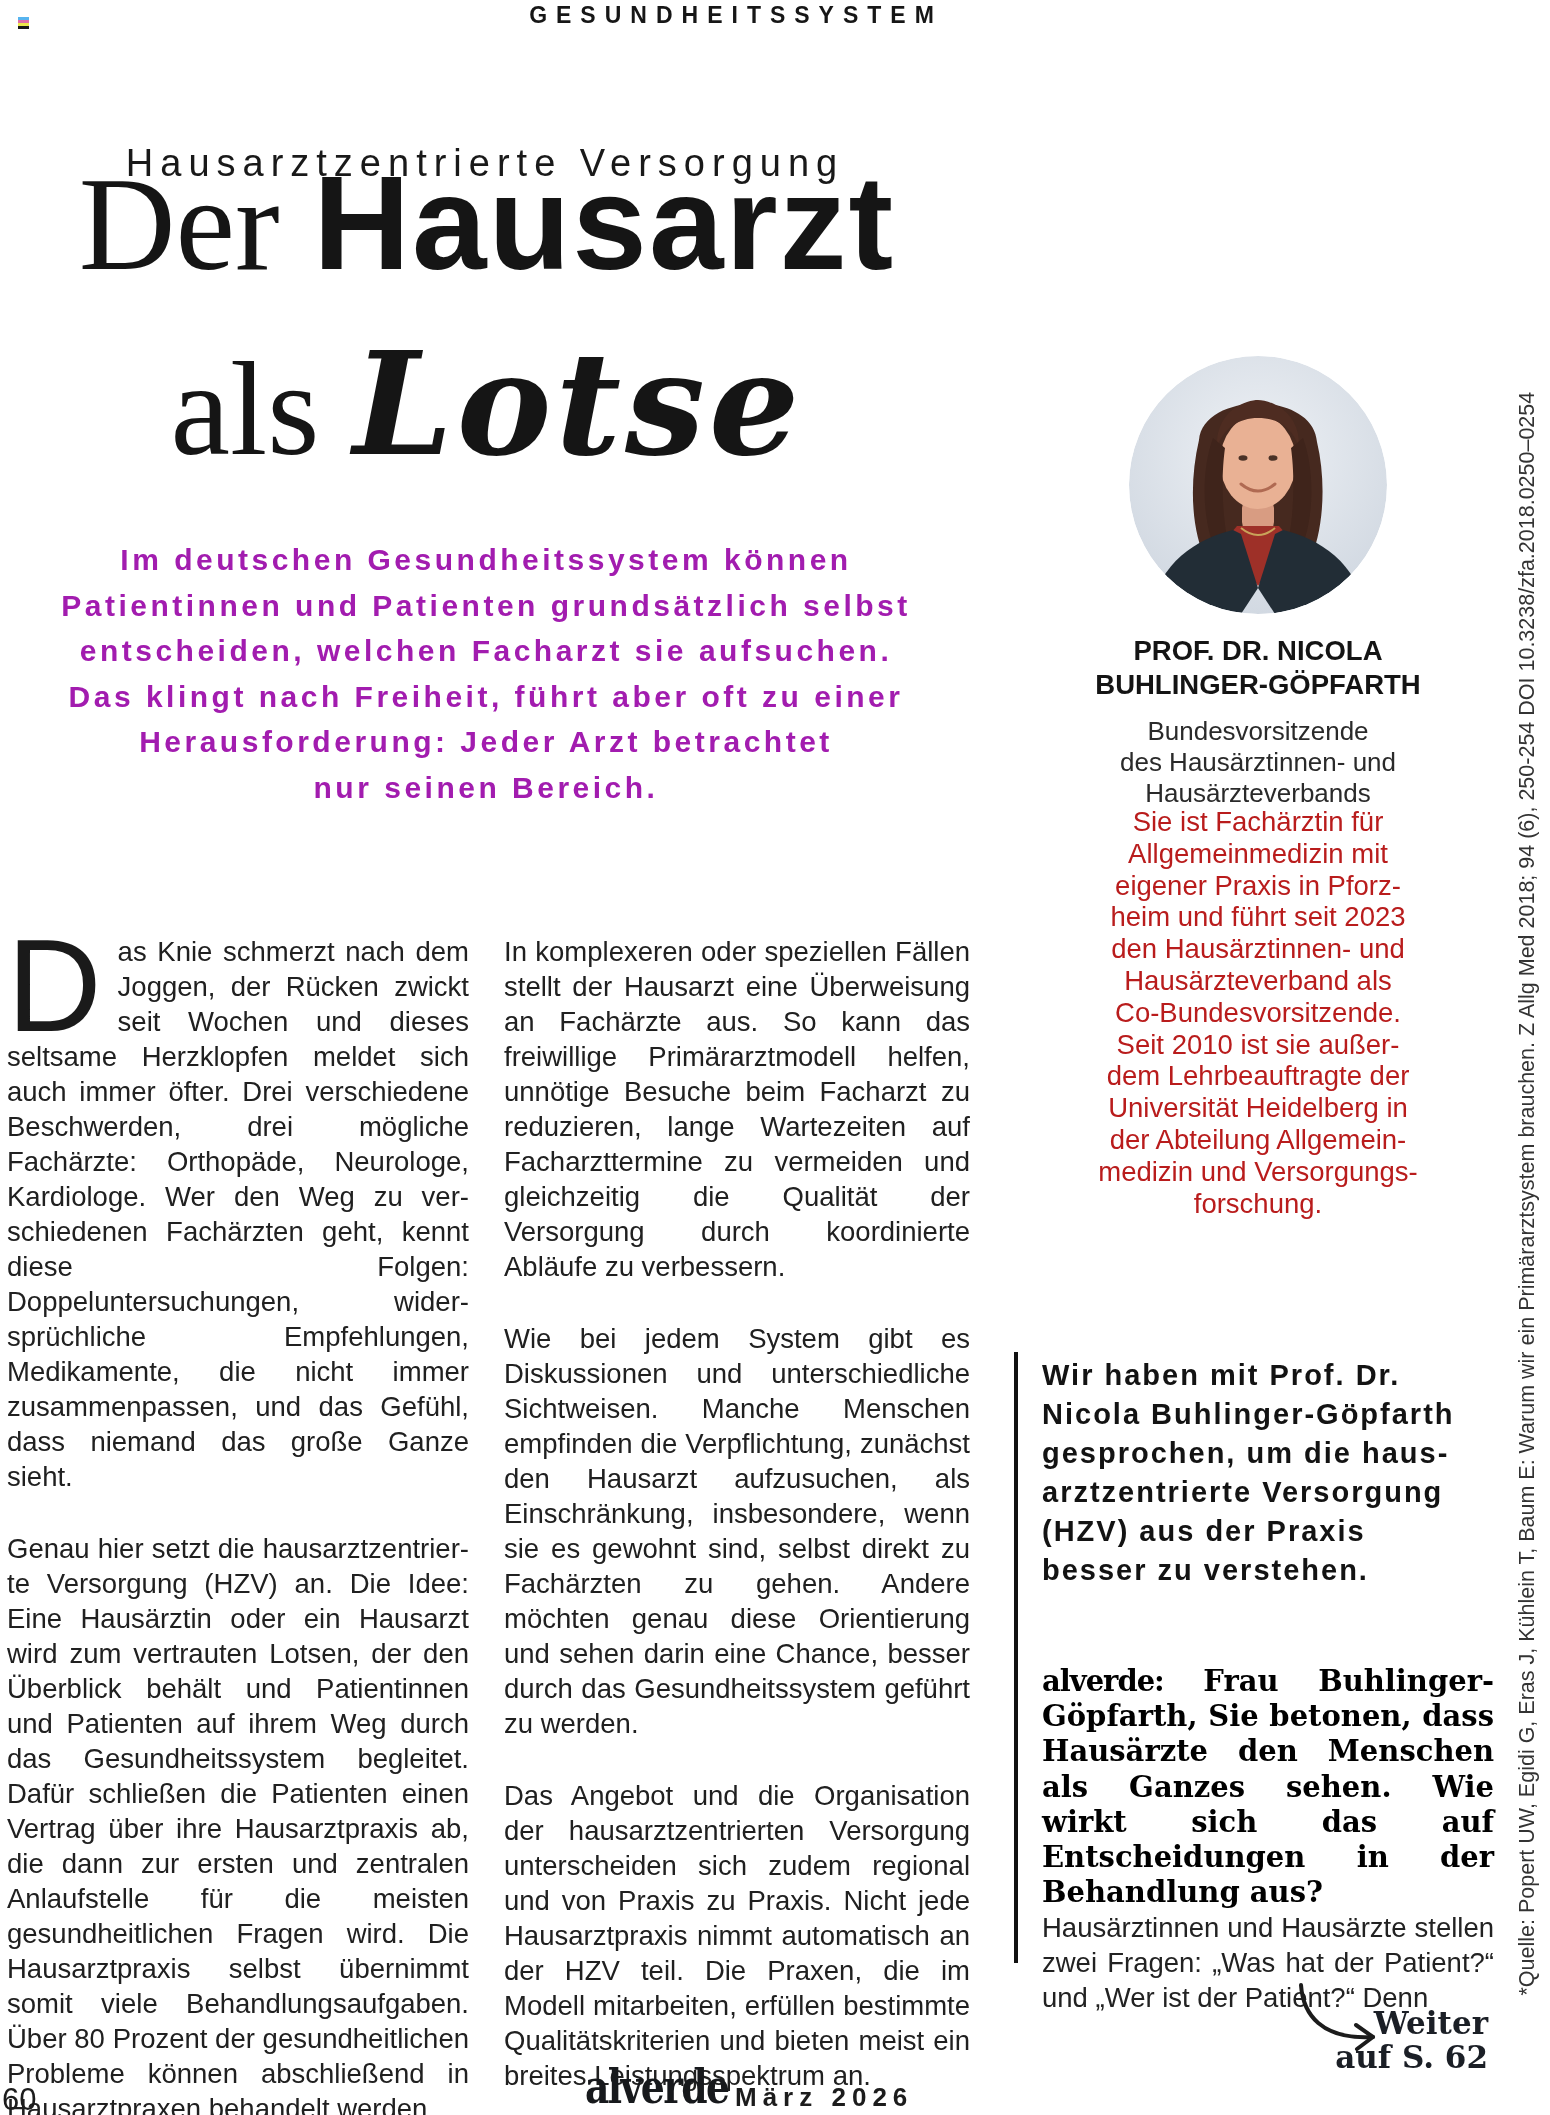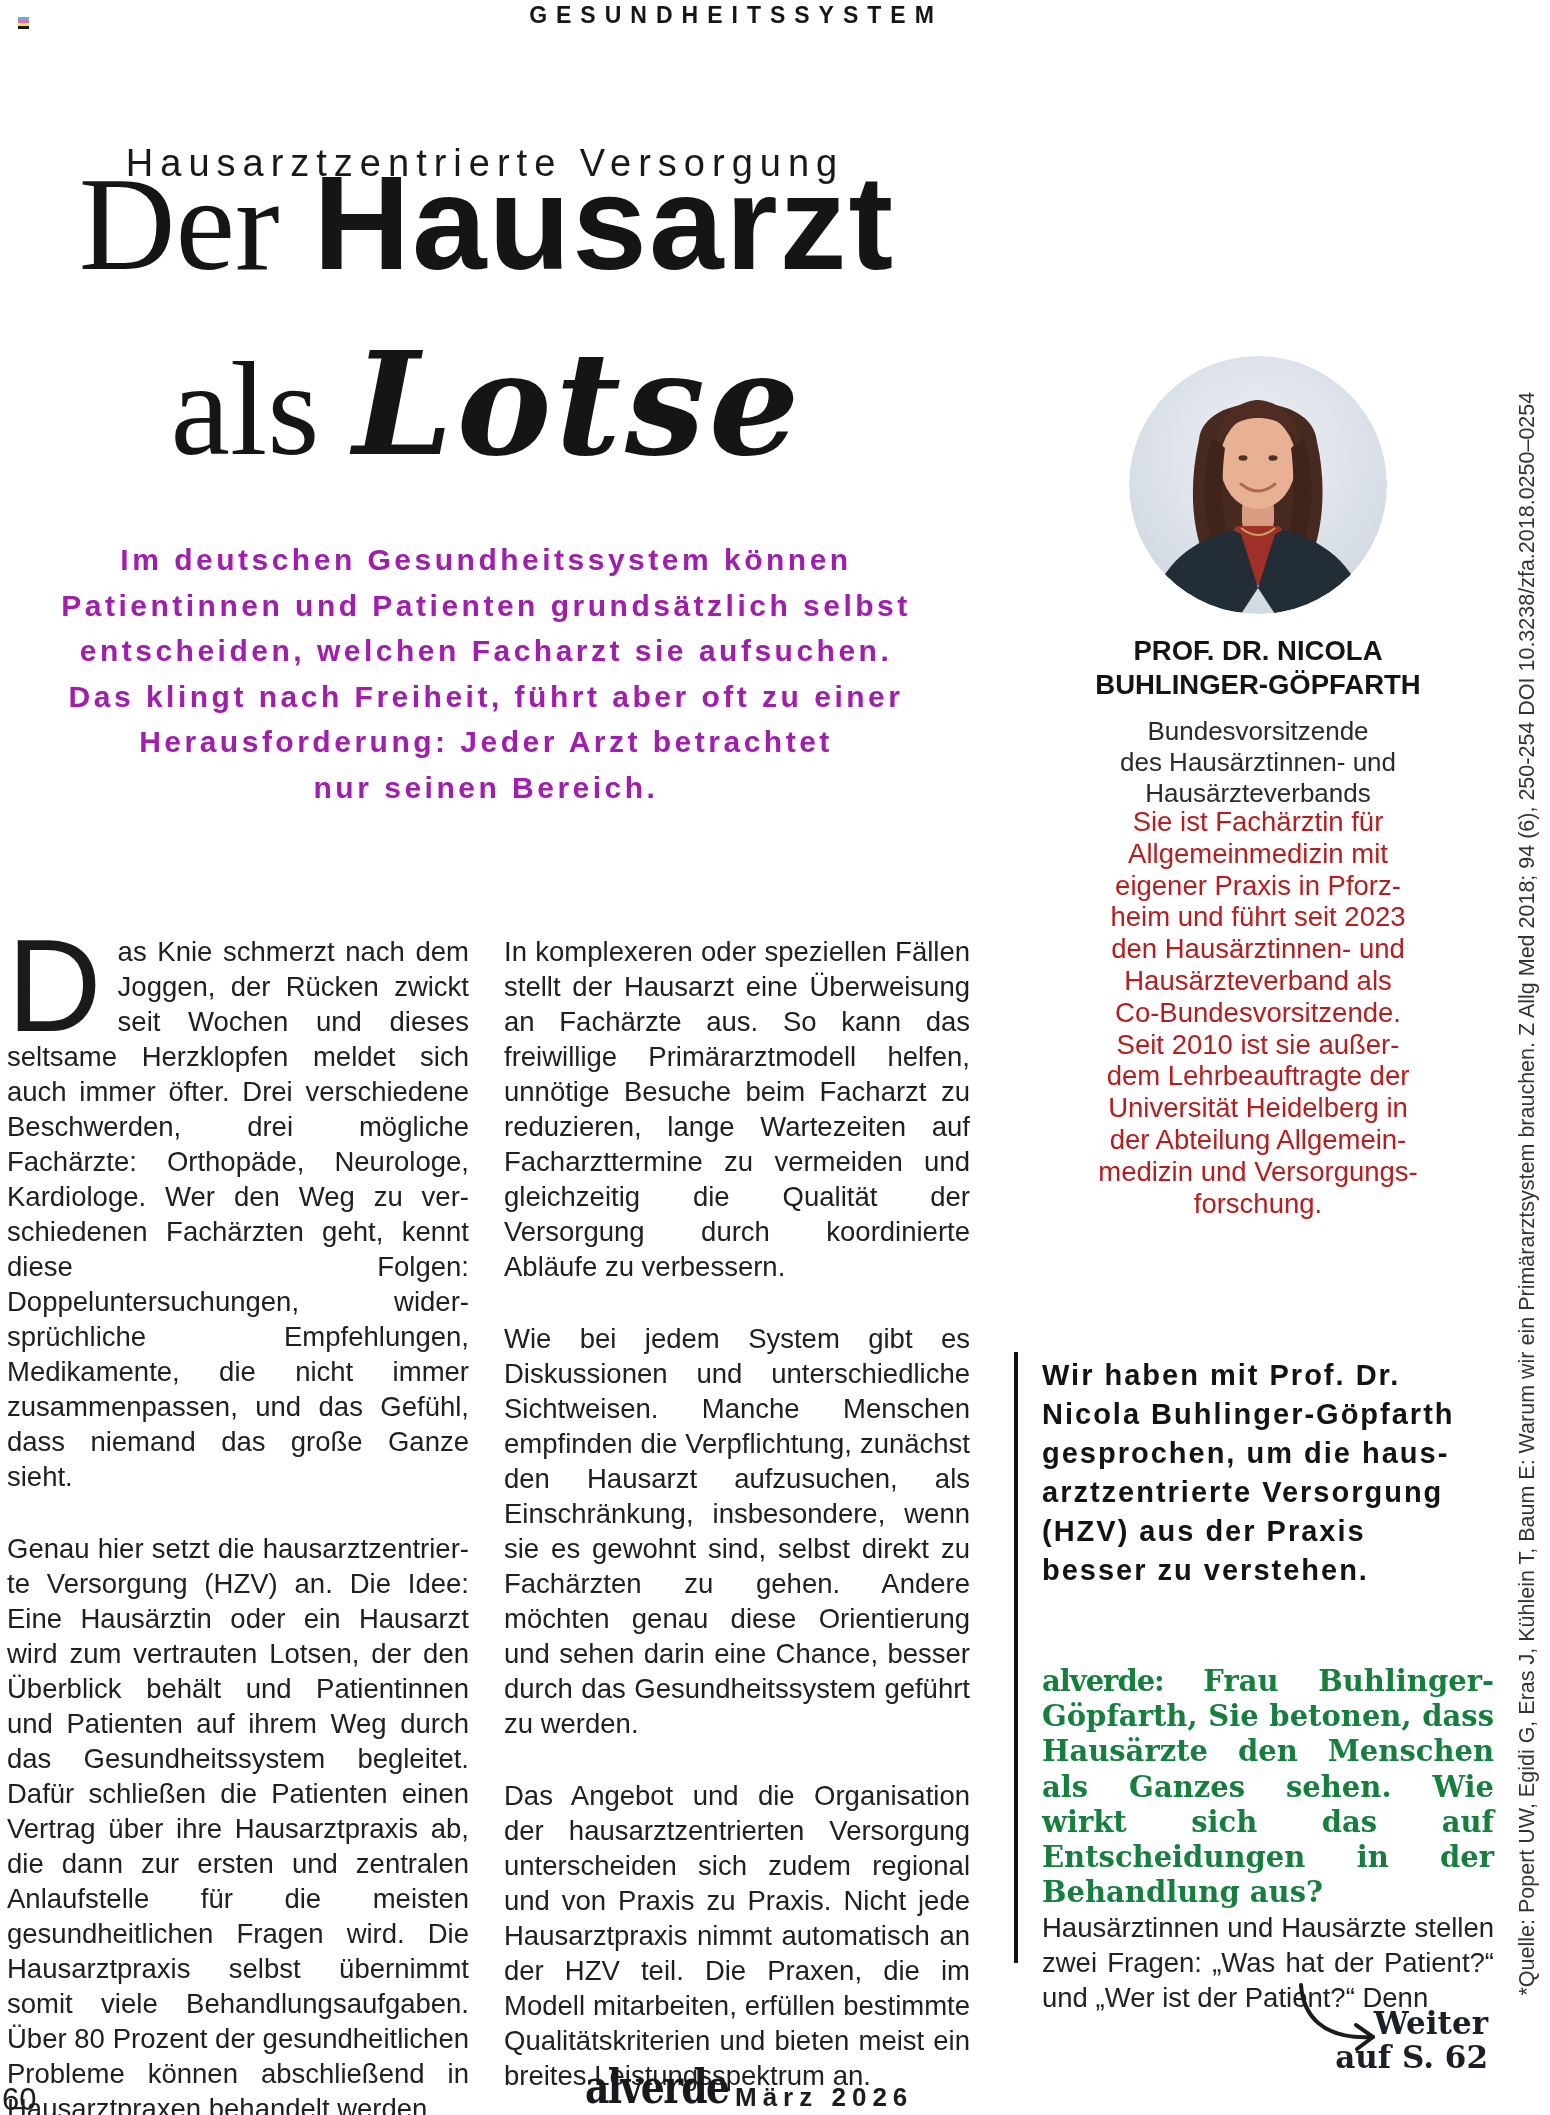--- a/index.html
+++ b/index.html
@@ -98,21 +98,21 @@
     font-size: 29px; font-weight: 700; letter-spacing: 2px;
     line-height: 39px; white-space: pre-line; color: #131313;
   }
 
   .interview {
     position: absolute; left: 1042px; top: 1664px; width: 452px;
   }
   .iv-question {
     font-family: "DejaVu Serif", serif; font-weight: 700;
     font-size: 29px; line-height: 35.2px; text-align: justify;
-    color: #15803d; hyphens: manual;
+    color: #000000; hyphens: manual;
   }
   .iv-label { font-family: "DejaVu Serif", serif; font-weight: 700; letter-spacing: -1px; }
   .iv-speaker {
     margin-top: 4px;
     font-size: 26.5px; font-weight: 700; letter-spacing: -0.4px;
     line-height: 35px; white-space: nowrap; color: #161616;
   }
   .iv-answer {
     font-size: 27.5px; line-height: 35px; text-align: justify;
     color: #222222; hyphens: manual;

